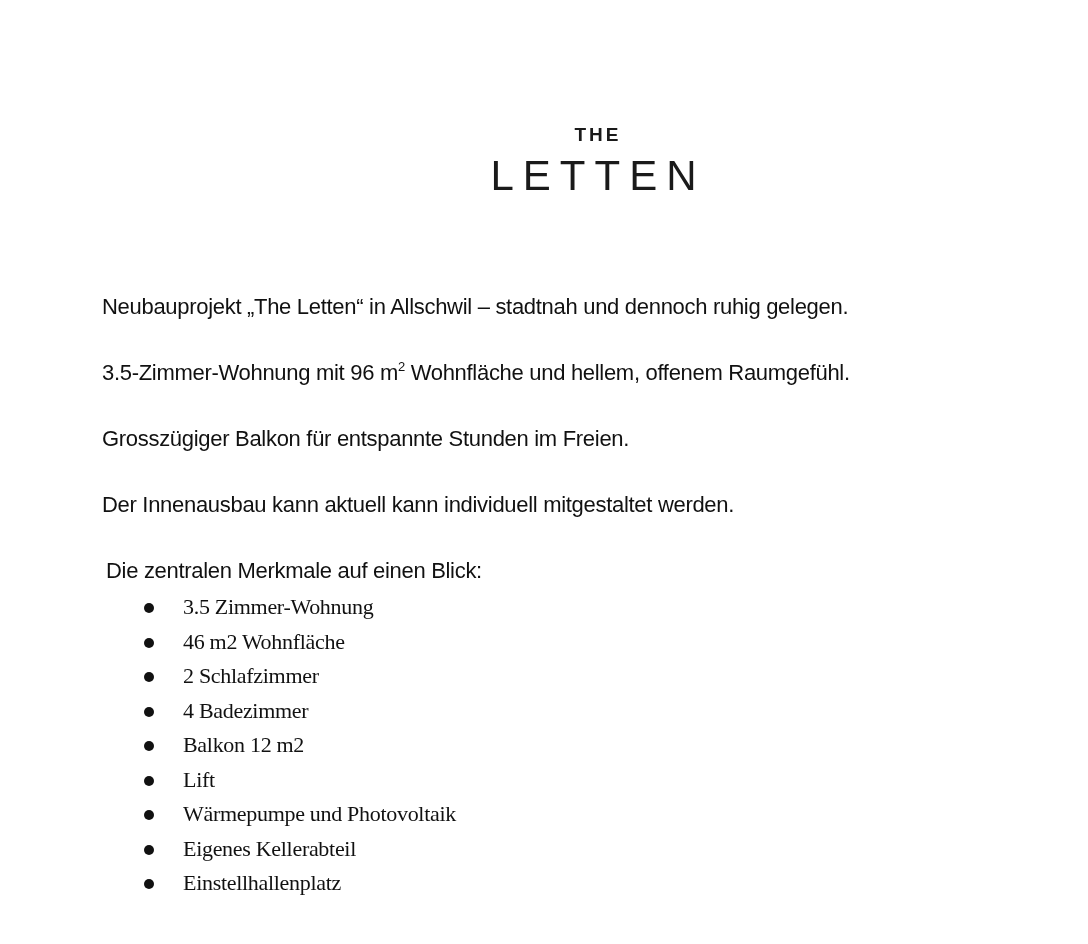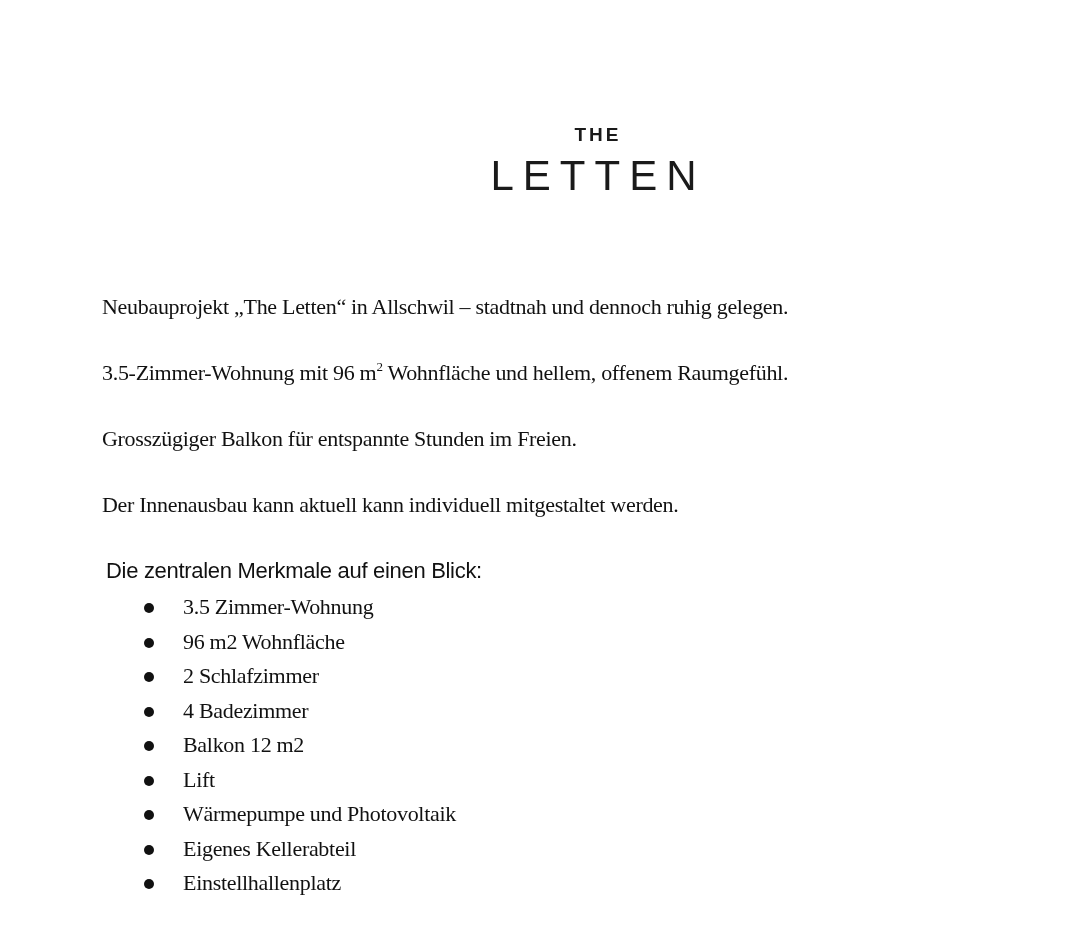--- a/index.html
+++ b/index.html
@@ -11,21 +11,21 @@
     .logo-the {
       font-size: 19px; font-weight: bold; letter-spacing: 3px; line-height: 22px;
       color: #1a1a1a;
     }
     .logo-main {
       margin-top: 8px;
       font-size: 42px; letter-spacing: 9px; line-height: 44px; color: #1a1a1a;
       font-weight: normal;
     }
     .content { position: absolute; left: 102px; top: 292px; width: 940px; }
-    .para { font-size: 22px; line-height: 30px; margin: 0 0 36px 0; letter-spacing: -0.3px; font-family: Liberation Serif, serif; }
+    .para { font-size: 22px; line-height: 30px; margin: 0 0 36px 0; letter-spacing: -0.3px; }
     .para sup { font-size: 13px; line-height: 0; vertical-align: 9px; }
     .list-title { font-size: 22px; line-height: 30px; margin: 4px; letter-spacing: -0.3px; }
     ul.features { list-style: none; margin: 4px 0 0 0; padding: 0; font-family: Liberation Serif, serif; }
     ul.features li { position: relative; padding-left: 81px; font-size: 22px; line-height: 34.5px; letter-spacing: -0.3px; }
     .bullet {
       position: absolute; left: 42px; top: 13px; width: 10px; height: 10px;
       border-radius: 50%; background: #111111;
     }
   </style>
 </head>
@@ -38,21 +38,21 @@
 
 <div class="content">
   <p class="para">Neubauprojekt „The Letten“ in Allschwil – stadtnah und dennoch ruhig gelegen.</p>
   <p class="para"><span>3.5-Zimmer-Wohnung mit 96 m</span><sup>2</sup><span> Wohnfläche und hellem, offenem Raumgefühl.</span></p>
   <p class="para">Grosszügiger Balkon für entspannte Stunden im Freien.</p>
   <p class="para">Der Innenausbau kann aktuell kann individuell mitgestaltet werden.</p>
 
   <p class="list-title">Die zentralen Merkmale auf einen Blick:</p>
   <ul class="features">
     <li><span class="bullet"></span><span>3.5 Zimmer-Wohnung</span></li>
-    <li><span class="bullet"></span><span>96 m2 Wohnfläche</span></li>
+    <li><span class="bullet"></span><span>46 m2 Wohnfläche</span></li>
     <li><span class="bullet"></span><span>2 Schlafzimmer</span></li>
     <li><span class="bullet"></span><span>4 Badezimmer</span></li>
     <li><span class="bullet"></span><span>Balkon 12 m2</span></li>
     <li><span class="bullet"></span><span>Lift</span></li>
     <li><span class="bullet"></span><span>Wärmepumpe und Photovoltaik</span></li>
     <li><span class="bullet"></span><span>Eigenes Kellerabteil</span></li>
     <li><span class="bullet"></span><span>Einstellhallenplatz</span></li>
   </ul>
 </div>
 

